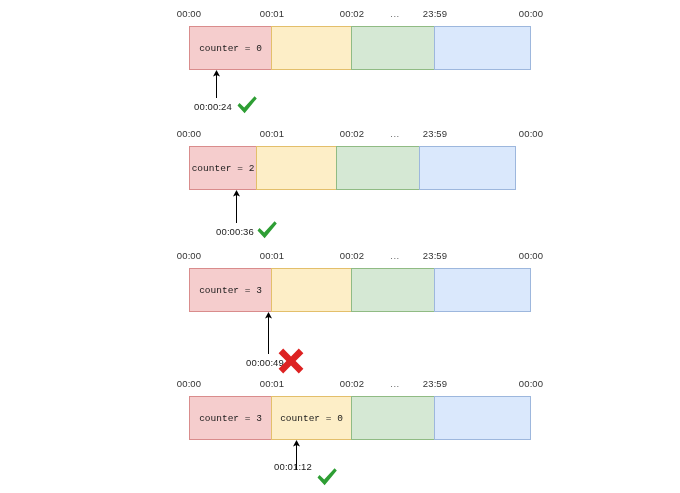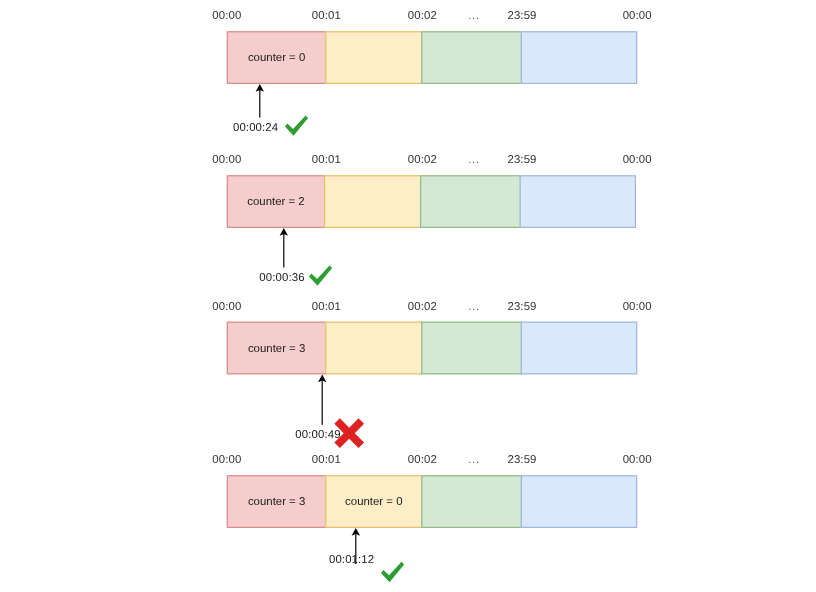--- a/index.html
+++ b/index.html
@@ -58,20 +58,21 @@
   }
   .seg {
     position: relative;
     box-sizing: border-box;
     display: flex;
     align-items: center;
     justify-content: center;
     height: 44px;
     border: 1px solid;
     margin-left: -1px;
+    font-family: Liberation Mono, monospace;
   }
   .seg:first-child { margin-left: 0; }
 
   .seg-pink   { background: #f5cdcd; border-color: #d98c8c; }
   .seg-yellow { background: #fdeec7; border-color: #e3bf6b; }
   .seg-green  { background: #d5e8d4; border-color: #90bb84; }
   .seg-blue   { background: #dae8fc; border-color: #9db7dd; }
 
   .seg-label {
     font-size: 9.5px;
@@ -148,21 +149,21 @@
     <div class="timeline-row" style="top: 128px;">
       <div class="tick-labels">
         <span class="tick-label" style="left: 169px;">00:00</span>
         <span class="tick-label" style="left: 252px;">00:01</span>
         <span class="tick-label" style="left: 332px;">00:02</span>
         <span class="tick-label ellipsis" style="left: 375px;">...</span>
         <span class="tick-label" style="left: 415px;">23:59</span>
         <span class="tick-label" style="left: 511px;">00:00</span>
       </div>
       <div class="bar">
-        <div class="seg seg-pink" style="width: 82px;">
+        <div class="seg seg-pink" style="width: 68px;">
           <span class="seg-label">counter = 2</span>
         </div>
         <div class="seg seg-yellow" style="width: 81px;">
           <span class="seg-label"></span>
         </div>
         <div class="seg seg-green" style="width: 84px;">
           <span class="seg-label"></span>
         </div>
         <div class="seg seg-blue" style="width: 97px;">
           <span class="seg-label"></span>

